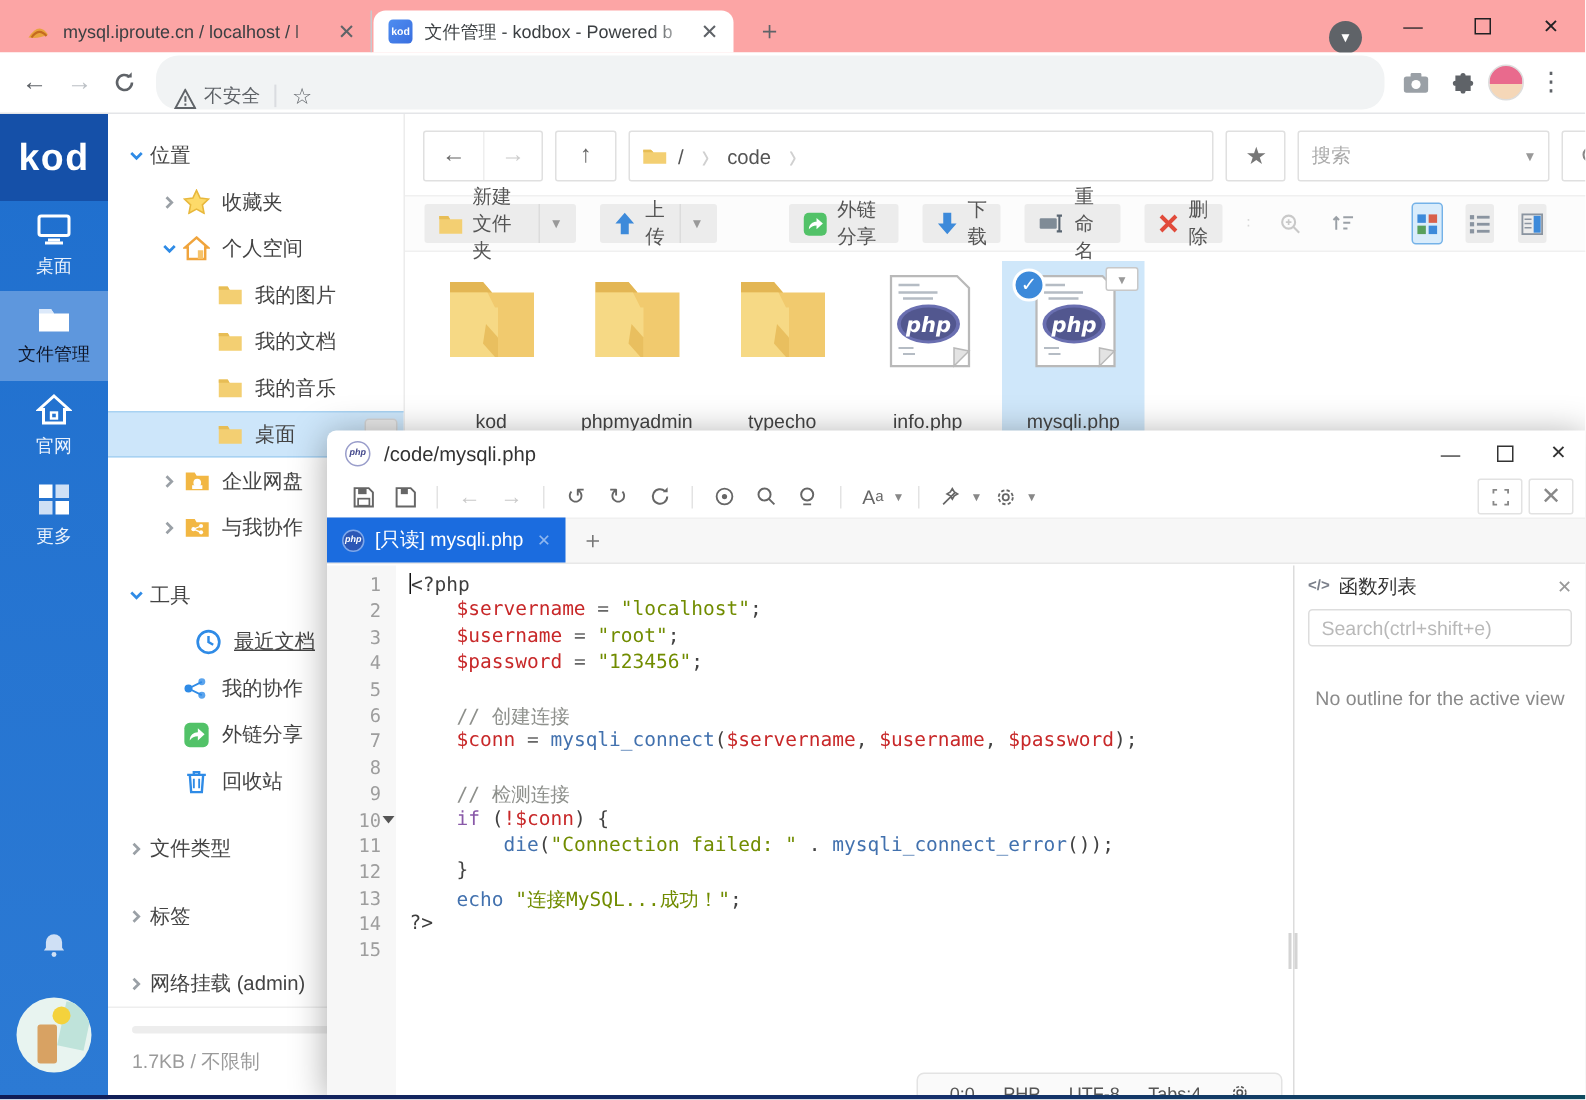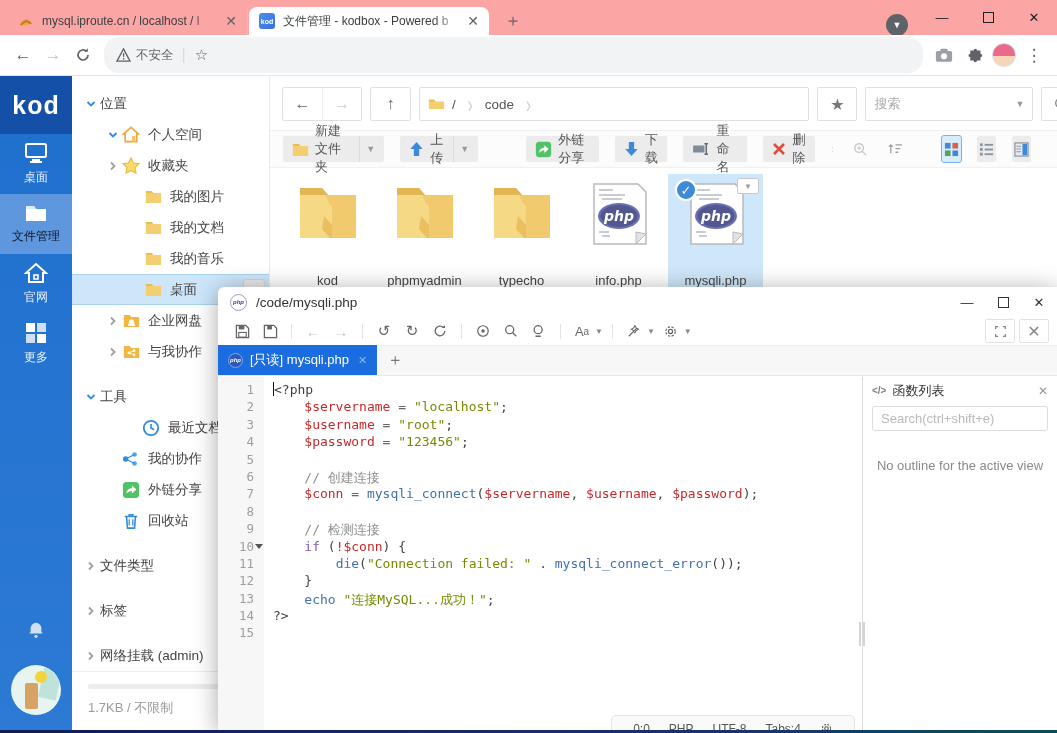--- a/index.html
+++ b/index.html
@@ -16,21 +16,21 @@
   .tab .tclose { font-size:14px; color:#5f6368; width:16px; text-align:center; cursor:pointer; }
   .favicon { width:16px; height:16px; flex:0 0 16px; }
   .fav-kod { background:linear-gradient(135deg,#4e8df0,#3a6fe0); border-radius:3px; color:#fff; font-size:7px; font-weight:bold; display:flex; align-items:center; justify-content:center; }
   .newtab { position:absolute; left:500px; top:8px; width:26px; height:26px; font-size:17px; color:#5f6368; text-align:center; line-height:25px; }
   .tsearch { position:absolute; left:886px; top:14px; width:22px; height:22px; border-radius:50%; background:#5f6368; color:#fff; display:flex; align-items:center; justify-content:center; font-size:9px; }
   .winbtns { position:absolute; right:0; top:0; height:35px; display:flex; }
   .winbtn { width:46px; height:35px; display:flex; align-items:center; justify-content:center; color:#202124; font-size:13px; }
   .navbar { position:absolute; left:0; top:35px; right:0; height:41px; background:#fff; border-bottom:1px solid #e4e5e8; display:flex; align-items:center; padding:0 8px; }
   .navic { width:30px; height:30px; display:flex; align-items:center; justify-content:center; font-size:17px; color:#5f6368; }
   .navic.disabled { color:#bdc1c6; }
-  .addr { flex:1; height:36px; margin:0 6px; background:#f1f3f4; border-radius:15px; display:flex; align-items:center; padding:0 12px; }
+  .addr { flex:1; height:36px; margin:0 6px; background:#f1f3f4; border-radius:15px; display:flex; align-items:flex-end; padding:0 12px; }
   .addr .sec { color:#5f6368; font-size:12.5px; margin:0 8px 0 5px; }
   .addr .sep { color:#dadce0; margin-right:9px; }
   .addr .url { color:#202124; font-size:13.5px; flex:1; }
   .addr .bstar { color:#5f6368; font-size:15px; }
   .avatar24 { width:24px; height:24px; border-radius:50%; background:linear-gradient(180deg,#e96a8d 0 55%,#f5d7b8 55% 100%); border:1px solid #ddd; }
 
   
   .app { position:absolute; top:76px; left:0; right:0; bottom:0; display:flex; }
   .rail { width:72px; background:linear-gradient(180deg,#1f6fce,#2c7ad4); color:#fff; position:relative; flex:0 0 72px; }
   .rail-logo { height:58px; background:#1550a8; display:flex; align-items:center; justify-content:center; font-size:25px; font-weight:bold; letter-spacing:1px; }
@@ -253,45 +253,45 @@
       <div id="tree-items">
           <div class="trow" style="padding-left: 14px;">
             <span class="chev open">
               <svg width="10" height="10" viewBox="0 0 10 10">
                 <path d="M1.5 3 5 6.5 8.5 3" fill="none" stroke="#2f8be6" stroke-width="1.8"></path>
               </svg>
             </span>
             <span>位置</span>
           </div>
           <div class="trow" style="padding-left: 36px;">
+            <span class="chev ">
+              <svg width="10" height="10" viewBox="0 0 10 10">
+                <path d="M3 1.5 6.5 5 3 8.5" fill="none" stroke="#9aa0a6" stroke-width="1.8"></path>
+              </svg>
+            </span>
+            <span class="tic">
+              <svg width="18" height="17" viewBox="0 0 20 19">
+                <path d="M10 1l2.7 5.7 6.3.8-4.6 4.3 1.2 6.2L10 15l-5.6 3 1.2-6.2L1 7.5l6.3-.8z" fill="#fdda69" stroke="#e8b83c" stroke-width="1.2"></path>
+              </svg>
+            </span>
+            <span>收藏夹</span>
+          </div>
+          <div class="trow" style="padding-left: 36px;">
             <span class="chev open">
               <svg width="10" height="10" viewBox="0 0 10 10">
                 <path d="M1.5 3 5 6.5 8.5 3" fill="none" stroke="#2f8be6" stroke-width="1.8"></path>
               </svg>
             </span>
             <span class="tic">
               <svg width="18" height="17" viewBox="0 0 20 19">
                 <path d="M10 1.5 18.5 9h-2v8.5h-13V9h-2z" fill="none" stroke="#f0a43c" stroke-width="1.8"></path>
                 <rect x="11" y="11" width="4" height="6.5" fill="#f6c36b"></rect>
               </svg>
             </span>
             <span>个人空间</span>
-          </div>
-          <div class="trow" style="padding-left: 36px;">
-            <span class="chev ">
-              <svg width="10" height="10" viewBox="0 0 10 10">
-                <path d="M3 1.5 6.5 5 3 8.5" fill="none" stroke="#9aa0a6" stroke-width="1.8"></path>
-              </svg>
-            </span>
-            <span class="tic">
-              <svg width="18" height="17" viewBox="0 0 20 19">
-                <path d="M10 1l2.7 5.7 6.3.8-4.6 4.3 1.2 6.2L10 15l-5.6 3 1.2-6.2L1 7.5l6.3-.8z" fill="#fdda69" stroke="#e8b83c" stroke-width="1.2"></path>
-              </svg>
-            </span>
-            <span>收藏夹</span>
           </div>
           <div class="trow" style="padding-left: 58px;">
             <span class="chev "></span>
             <span class="tic">
               <svg width="17" height="15" viewBox="0 0 20 17">
                 <path d="M1 2h7l1.5 2.5H19V16H1z" fill="#f3cf72"></path>
                 <path d="M1 2h7l1.5 2.5H1z" fill="#e7bd55"></path>
               </svg>
             </span>
             <span>我的图片</span>
@@ -361,21 +361,21 @@
           </div>
           <div class="tgap"></div>
           <div class="trow" style="padding-left: 14px;">
             <span class="chev open">
               <svg width="10" height="10" viewBox="0 0 10 10">
                 <path d="M1.5 3 5 6.5 8.5 3" fill="none" stroke="#2f8be6" stroke-width="1.8"></path>
               </svg>
             </span>
             <span>工具</span>
           </div>
-          <div class="trow" style="padding-left: 56px;">
+          <div class="trow" style="padding-left: 44px; text-decoration: underline;">
             <span class="chev "></span>
             <span class="tic">
               <svg width="18" height="18" viewBox="0 0 20 20">
                 <circle cx="10" cy="10" r="8" fill="none" stroke="#2f8be6" stroke-width="2"></circle>
                 <path d="M10 5.5V10l3.5 2" fill="none" stroke="#2f8be6" stroke-width="1.8"></path>
               </svg>
             </span>
             <span>最近文档</span>
           </div>
           <div class="trow" style="padding-left: 36px;">

